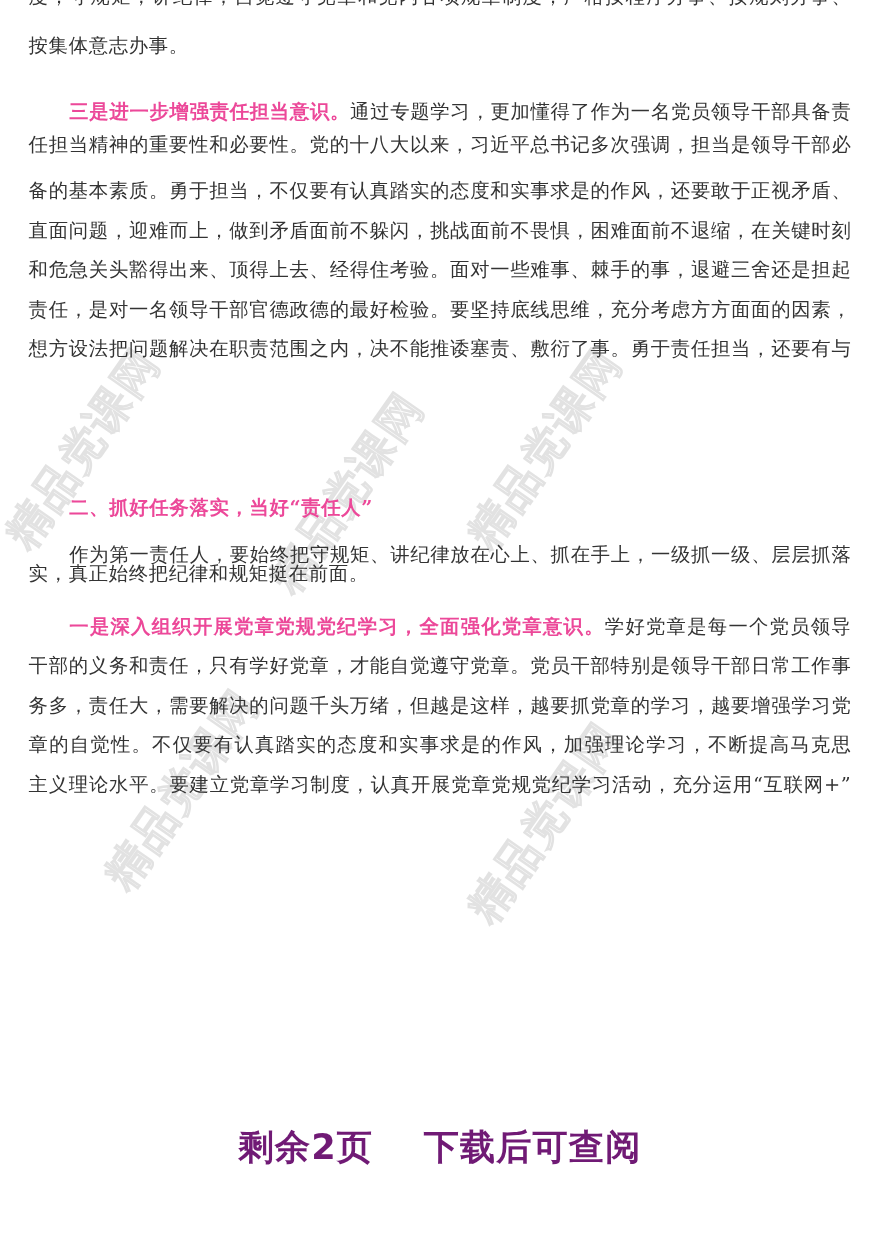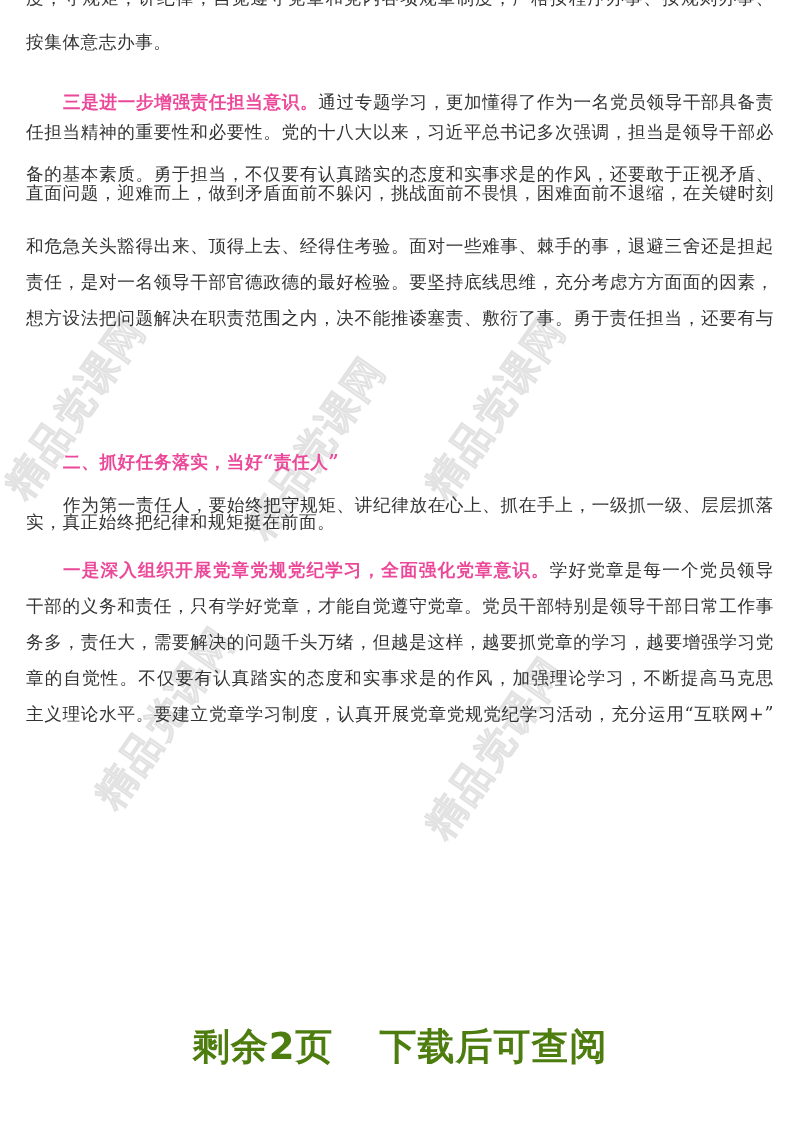--- a/index.html
+++ b/index.html
@@ -13,21 +13,21 @@
   .just { text-align: justify; text-align-last: justify; }
   .bold { font-weight: bold; color: #ec4899; margin-top: 24px; }
   .cut { top: -14px; }
   .watermark { position: absolute; font-family: "DejaVu Sans", sans-serif;
                font-size: 40px; font-weight: bold; color: transparent;
                -webkit-text-stroke: 1px #e2e2e2; transform: rotate(-55deg);
                transform-origin: center center; white-space: nowrap;
                letter-spacing: 2px; pointer-events: none; }
   .remaining { position: absolute; left: 0; width: 800px; top: 1022px;
                text-align: center; font-family: "DejaVu Sans", sans-serif;
-               font-weight: bold; font-size: 37px; color: #4d7c0f;
+               font-weight: bold; font-size: 32px; color: #701a75;
                letter-spacing: 1px; }
   .remaining .gap { display: inline-block; width: 46px; }
 </style>
 </head>
 <body>
 
 <div class="page">
 
   <div class="watermark" style="left:-30px; top:380px;">精品党课网</div>
   <div class="watermark" style="left:390px; top:380px;">精品党课网</div>
@@ -37,21 +37,21 @@
 
   <div class="line just cut">度，守规矩，讲纪律，自觉遵守党章和党内各项规章制度，严格按程序办事、按规则办事、</div>
 
   <div class="line" style="top:30px;">按集体意志办事。</div>
 
   <div class="line indent just" style="top:90px;">
     <span class="bold">三是进一步增强责任担当意识。</span><span>通过专题学习，更加懂得了作为一名党员领导干部具备责</span>
   </div>
   <div class="line just" style="top:120px;">任担当精神的重要性和必要性。党的十八大以来，习近平总书记多次强调，担当是领导干部必</div>
   <div class="line just" style="top:162px;">备的基本素质。勇于担当，不仅要有认真踏实的态度和实事求是的作风，还要敢于正视矛盾、</div>
-  <div class="line just" style="top:181px;">直面问题，迎难而上，做到矛盾面前不躲闪，挑战面前不畏惧，困难面前不退缩，在关键时刻</div>
+  <div class="line just" style="top:198px;">直面问题，迎难而上，做到矛盾面前不躲闪，挑战面前不畏惧，困难面前不退缩，在关键时刻</div>
   <div class="line just" style="top:234px;">和危急关头豁得出来、顶得上去、经得住考验。面对一些难事、棘手的事，退避三舍还是担起</div>
   <div class="line just" style="top:270px;">责任，是对一名领导干部官德政德的最好检验。要坚持底线思维，充分考虑方方面面的因素，</div>
   <div class="line just" style="top:306px;">想方设法把问题解决在职责范围之内，决不能推诿塞责、敷衍了事。勇于责任担当，还要有与</div>
 
   <div class="line indent bold" style="top:426px;">二、抓好任务落实，当好“责任人”</div>
 
   <div class="line indent just" style="top:474px;margin-top:19px;">作为第一责任人，要始终把守规矩、讲纪律放在心上、抓在手上，一级抓一级、层层抓落</div>
   <div class="line" style="top:510px;">实，真正始终把纪律和规矩挺在前面。</div>
 
   <div class="line indent just" style="top:558px;">

